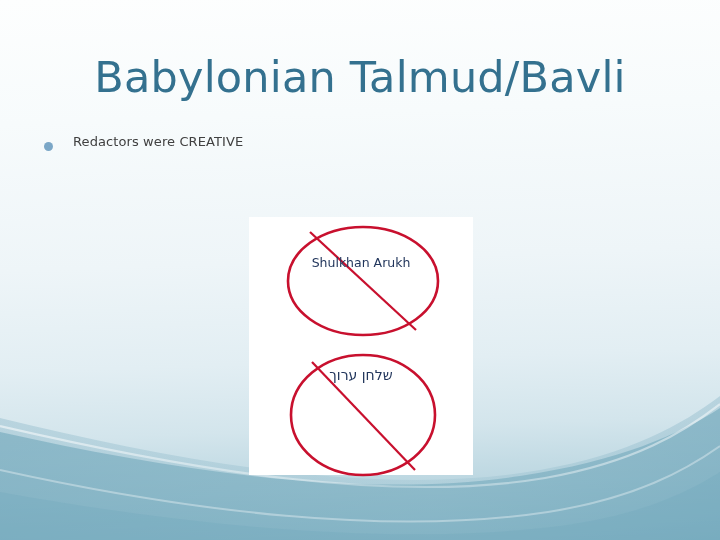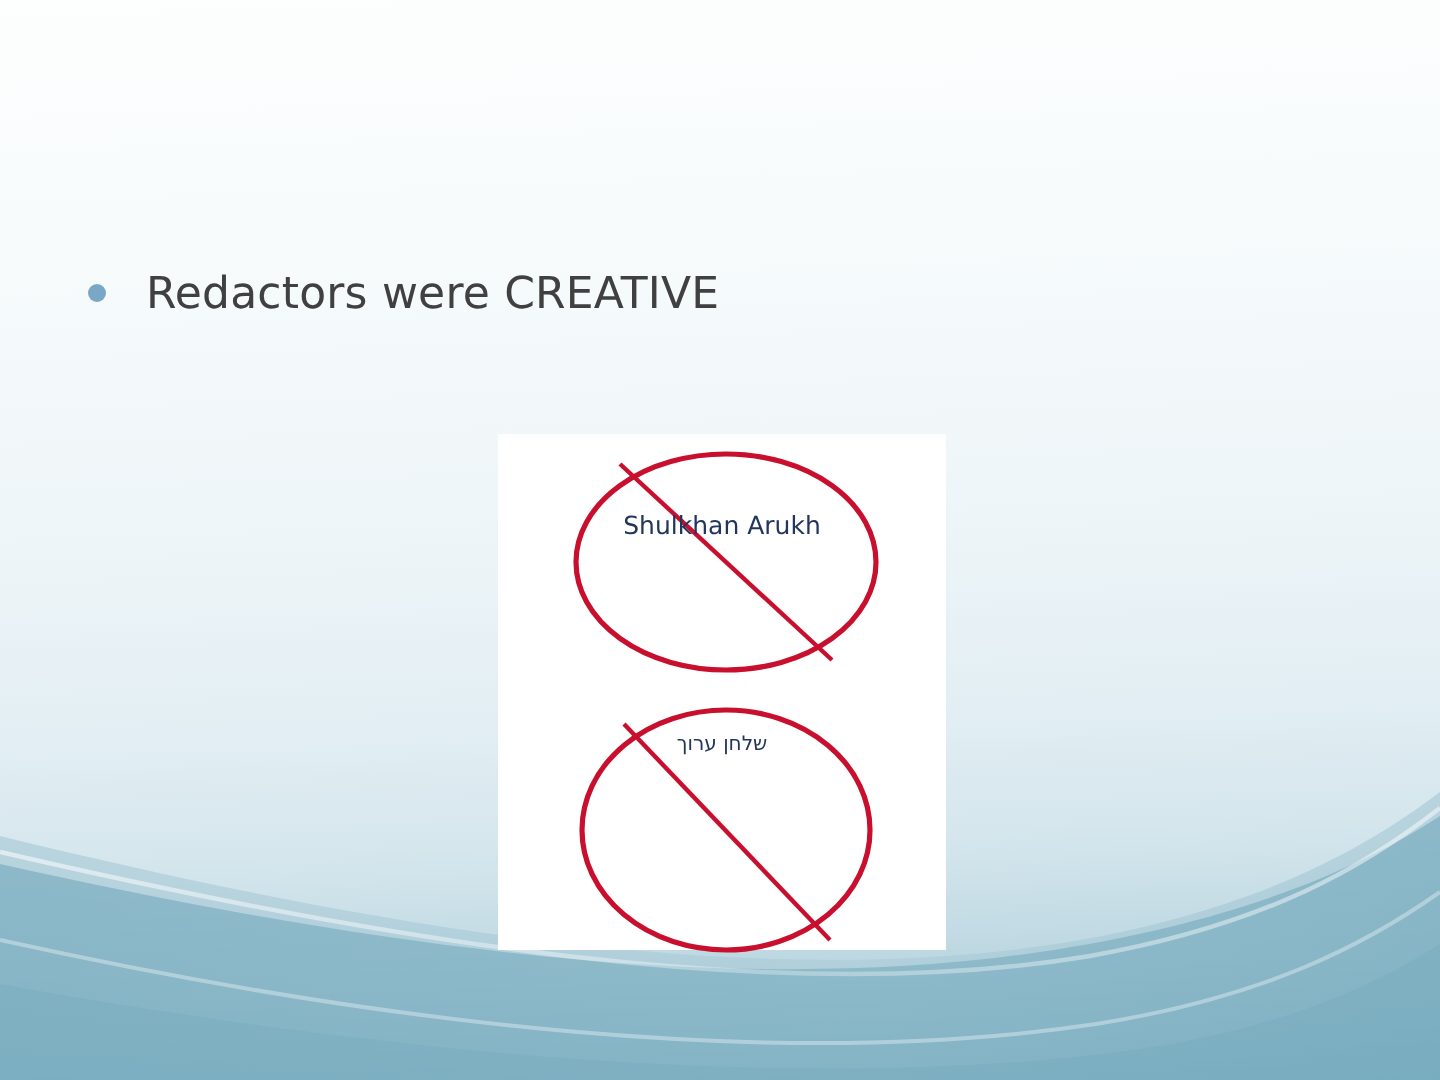--- a/index.html
+++ b/index.html
@@ -59,21 +59,21 @@
     flex: 0 0 auto;
     width: 9px;
     height: 9px;
     border-radius: 50%;
     background: #7ba7c7;
     margin-top: 9px;
     margin-right: 20px;
   }
 
   .bullet-text {
-    font-size: 22px;
+    font-size: 13px;
     color: #404040;
     line-height: 1.35;
     letter-spacing: 0.1px;
   }
 
   
   #picture-panel {
     position: absolute;
     left: 249px;
     top: 217px;
@@ -97,21 +97,21 @@
     font-size: 12.5px;
     line-height: 1.25;
     width: 100%;
     left: 0;
     pointer-events: none;
   }
 
   #label-latin { top: 38px; }
   #label-hebrew {
     top: 150px;
-    font-size: 10px;
+    font-size: 14px;
     direction: rtl;
   }
 </style>
 </head>
 <body>
 
 <div id="slide">
 
   <svg class="waves" viewBox="0 0 720 540" preserveAspectRatio="none">
     <defs>
@@ -131,20 +131,21 @@
 
     <path d="M0,418 C180,462 380,498 540,470 C630,454 683,424 720,396 L720,540 L0,540 Z" fill="url(#bandB)"></path>
 
     <path d="M0,426 C190,470 390,504 545,478 C635,462 684,432 720,404" fill="none" stroke="url(#bandA)" stroke-width="2.2"></path>
 
     <path d="M0,470 C190,512 390,536 548,512 C636,498 686,470 720,446" fill="none" stroke="#ffffff" stroke-opacity="0.35" stroke-width="2"></path>
 
     <path d="M0,492 C200,528 400,546 560,526 C642,515 688,492 720,472 L720,540 L0,540 Z" fill="#74a9be" opacity="0.35"></path>
   </svg>
 
+  <div id="title">Babylonian Talmud/Bavli</div>
 
   <div id="bullets">
 
     <div class="bullet-row">
       <span class="bullet-dot"></span>
       <span class="bullet-text">Redactors were CREATIVE</span>
     </div>
 
 
   </div>

